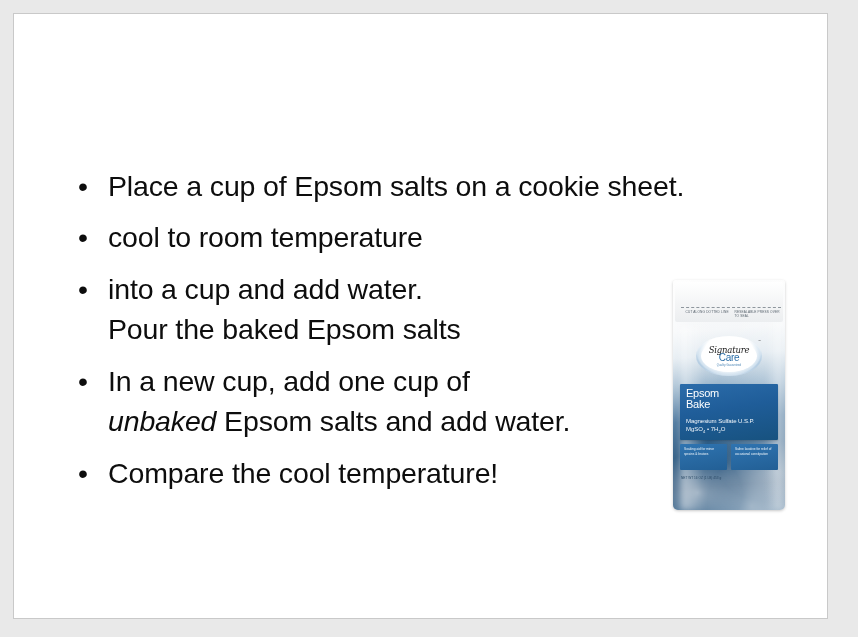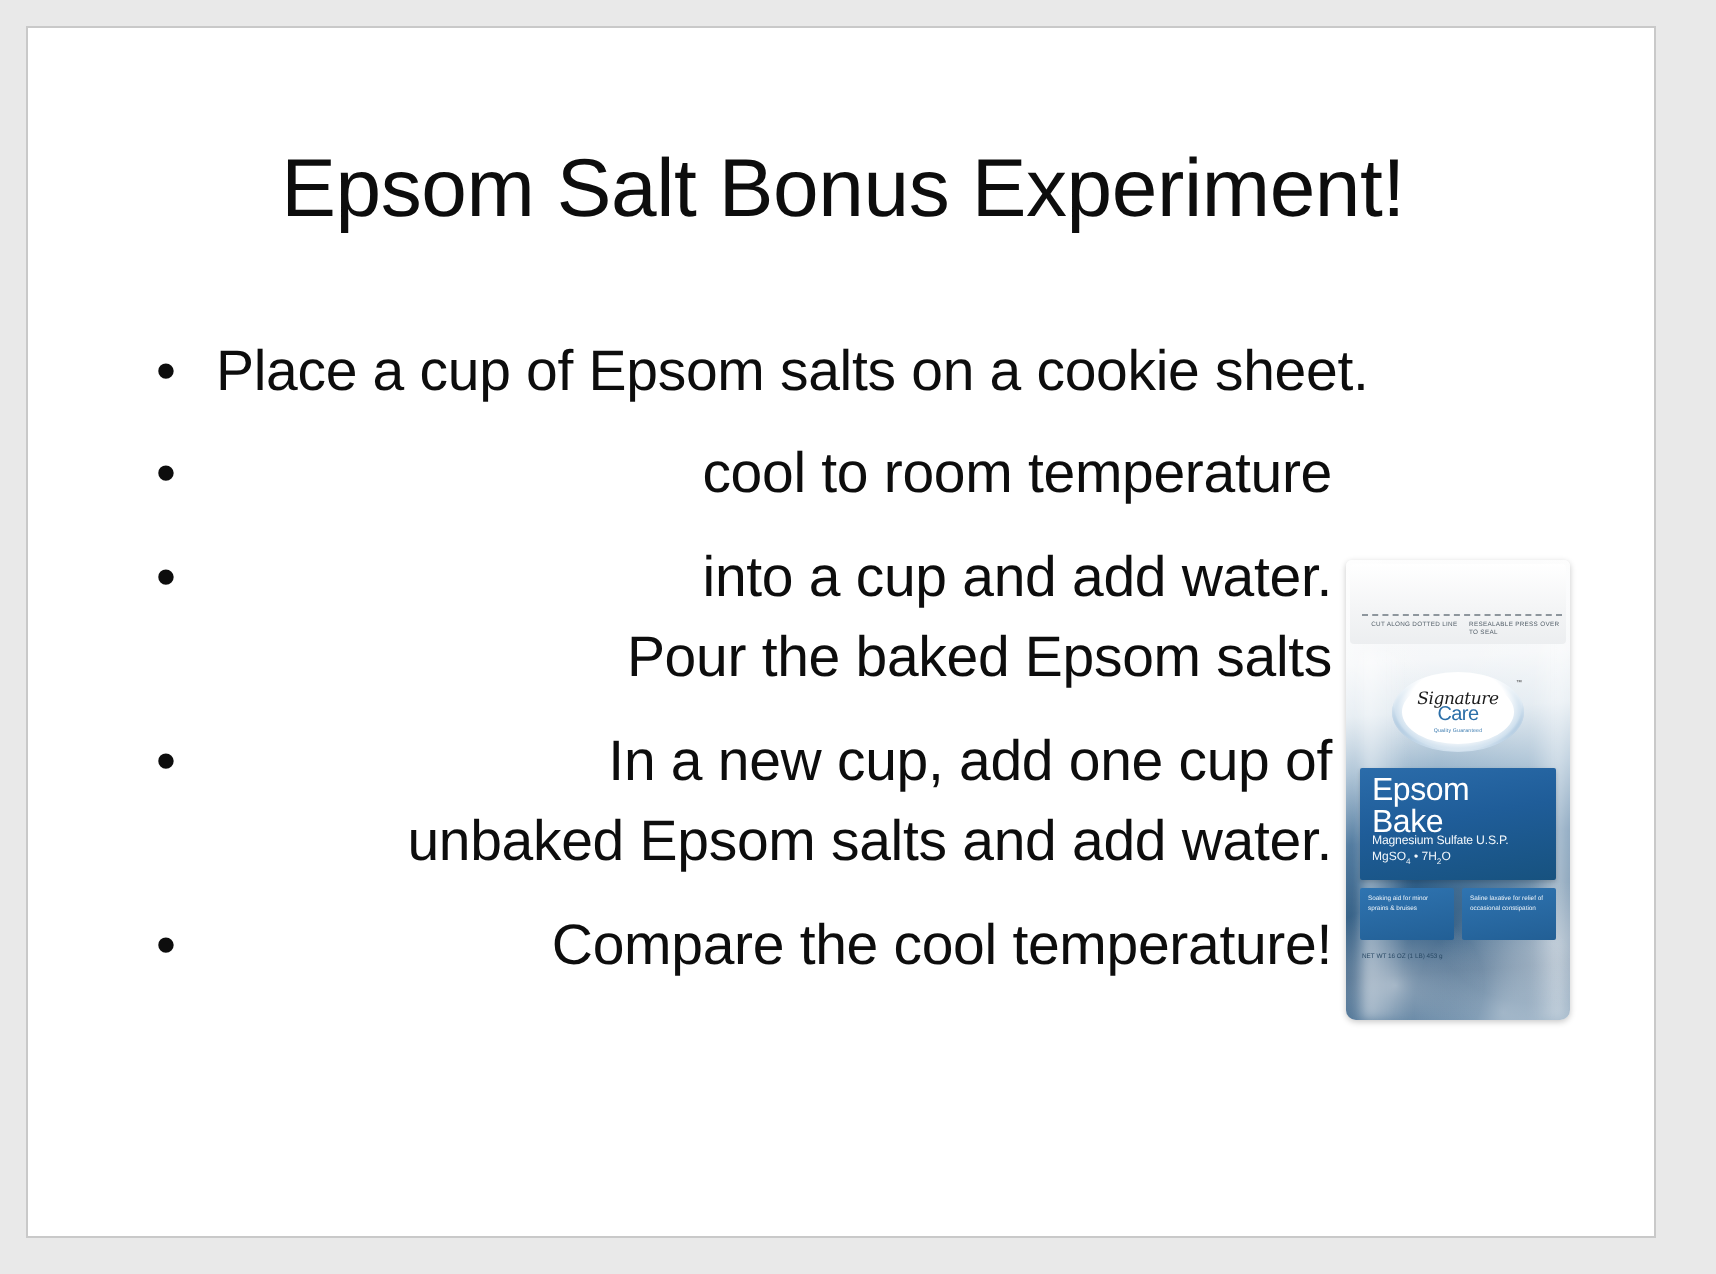--- a/index.html
+++ b/index.html
@@ -65,23 +65,23 @@
 
   .bullet-dot {
     position: absolute;
     left: 12px;
     top: 0;
     font-size: 28.5px;
     line-height: 1.42;
     color: #0d0d0d;
   }
 
-  .bullet-text { display: block; text-align: right; }
+  .bullet-text { display: block; }
   .bullet-line { display: block; white-space: nowrap; }
-  .italic-word { }
+  .italic-word { font-style: italic; }
   .sup-deg {
     font-size: 0.62em;
     vertical-align: 0.42em;
     line-height: 0;
   }
 
   
   #salt-bag {
     position: absolute;
     left: 659px;
@@ -210,21 +210,21 @@
     position: absolute;
     left: 7px; top: 104px;
     width: 98px; height: 56px;
     background: linear-gradient(170deg, #2b6caa 0%, #1f5d99 45%, #17527f 100%);
     border-radius: 1px;
     box-shadow: 0 1px 2px rgba(0,0,0,0.18);
   }
   .label-title {
     position: absolute;
     left: 6px; top: 4px;
-    font-size: 16px;
+    font-size: 11px;
     color: #ffffff;
     line-height: 1.02;
     font-family: "Liberation Sans", sans-serif;
     letter-spacing: -0.25px;
   }
   .label-sub {
     position: absolute;
     left: 6px; top: 33px;
     font-size: 6.1px;
     color: #f2f7fb;
@@ -274,21 +274,20 @@
       radial-gradient(ellipse at 70% 96%, rgba(255,255,255,0.40) 0%, rgba(255,255,255,0) 40%),
       radial-gradient(ellipse at 92% 60%, rgba(255,255,255,0.28) 0%, rgba(255,255,255,0) 38%);
     pointer-events: none;
   }
 </style>
 </head>
 <body>
 
 <div id="slide-frame">
 
-  <div id="slide-title">Epsom Salt Bonus Experiment!</div>
 
   <ul id="bullet-list">
 
     <li class="bullet-item">
       <span class="bullet-dot">•</span>
       <span class="bullet-text">
         <span class="bullet-line">Place a cup of Epsom salts on a cookie sheet.</span>
       </span>
     </li>
 

